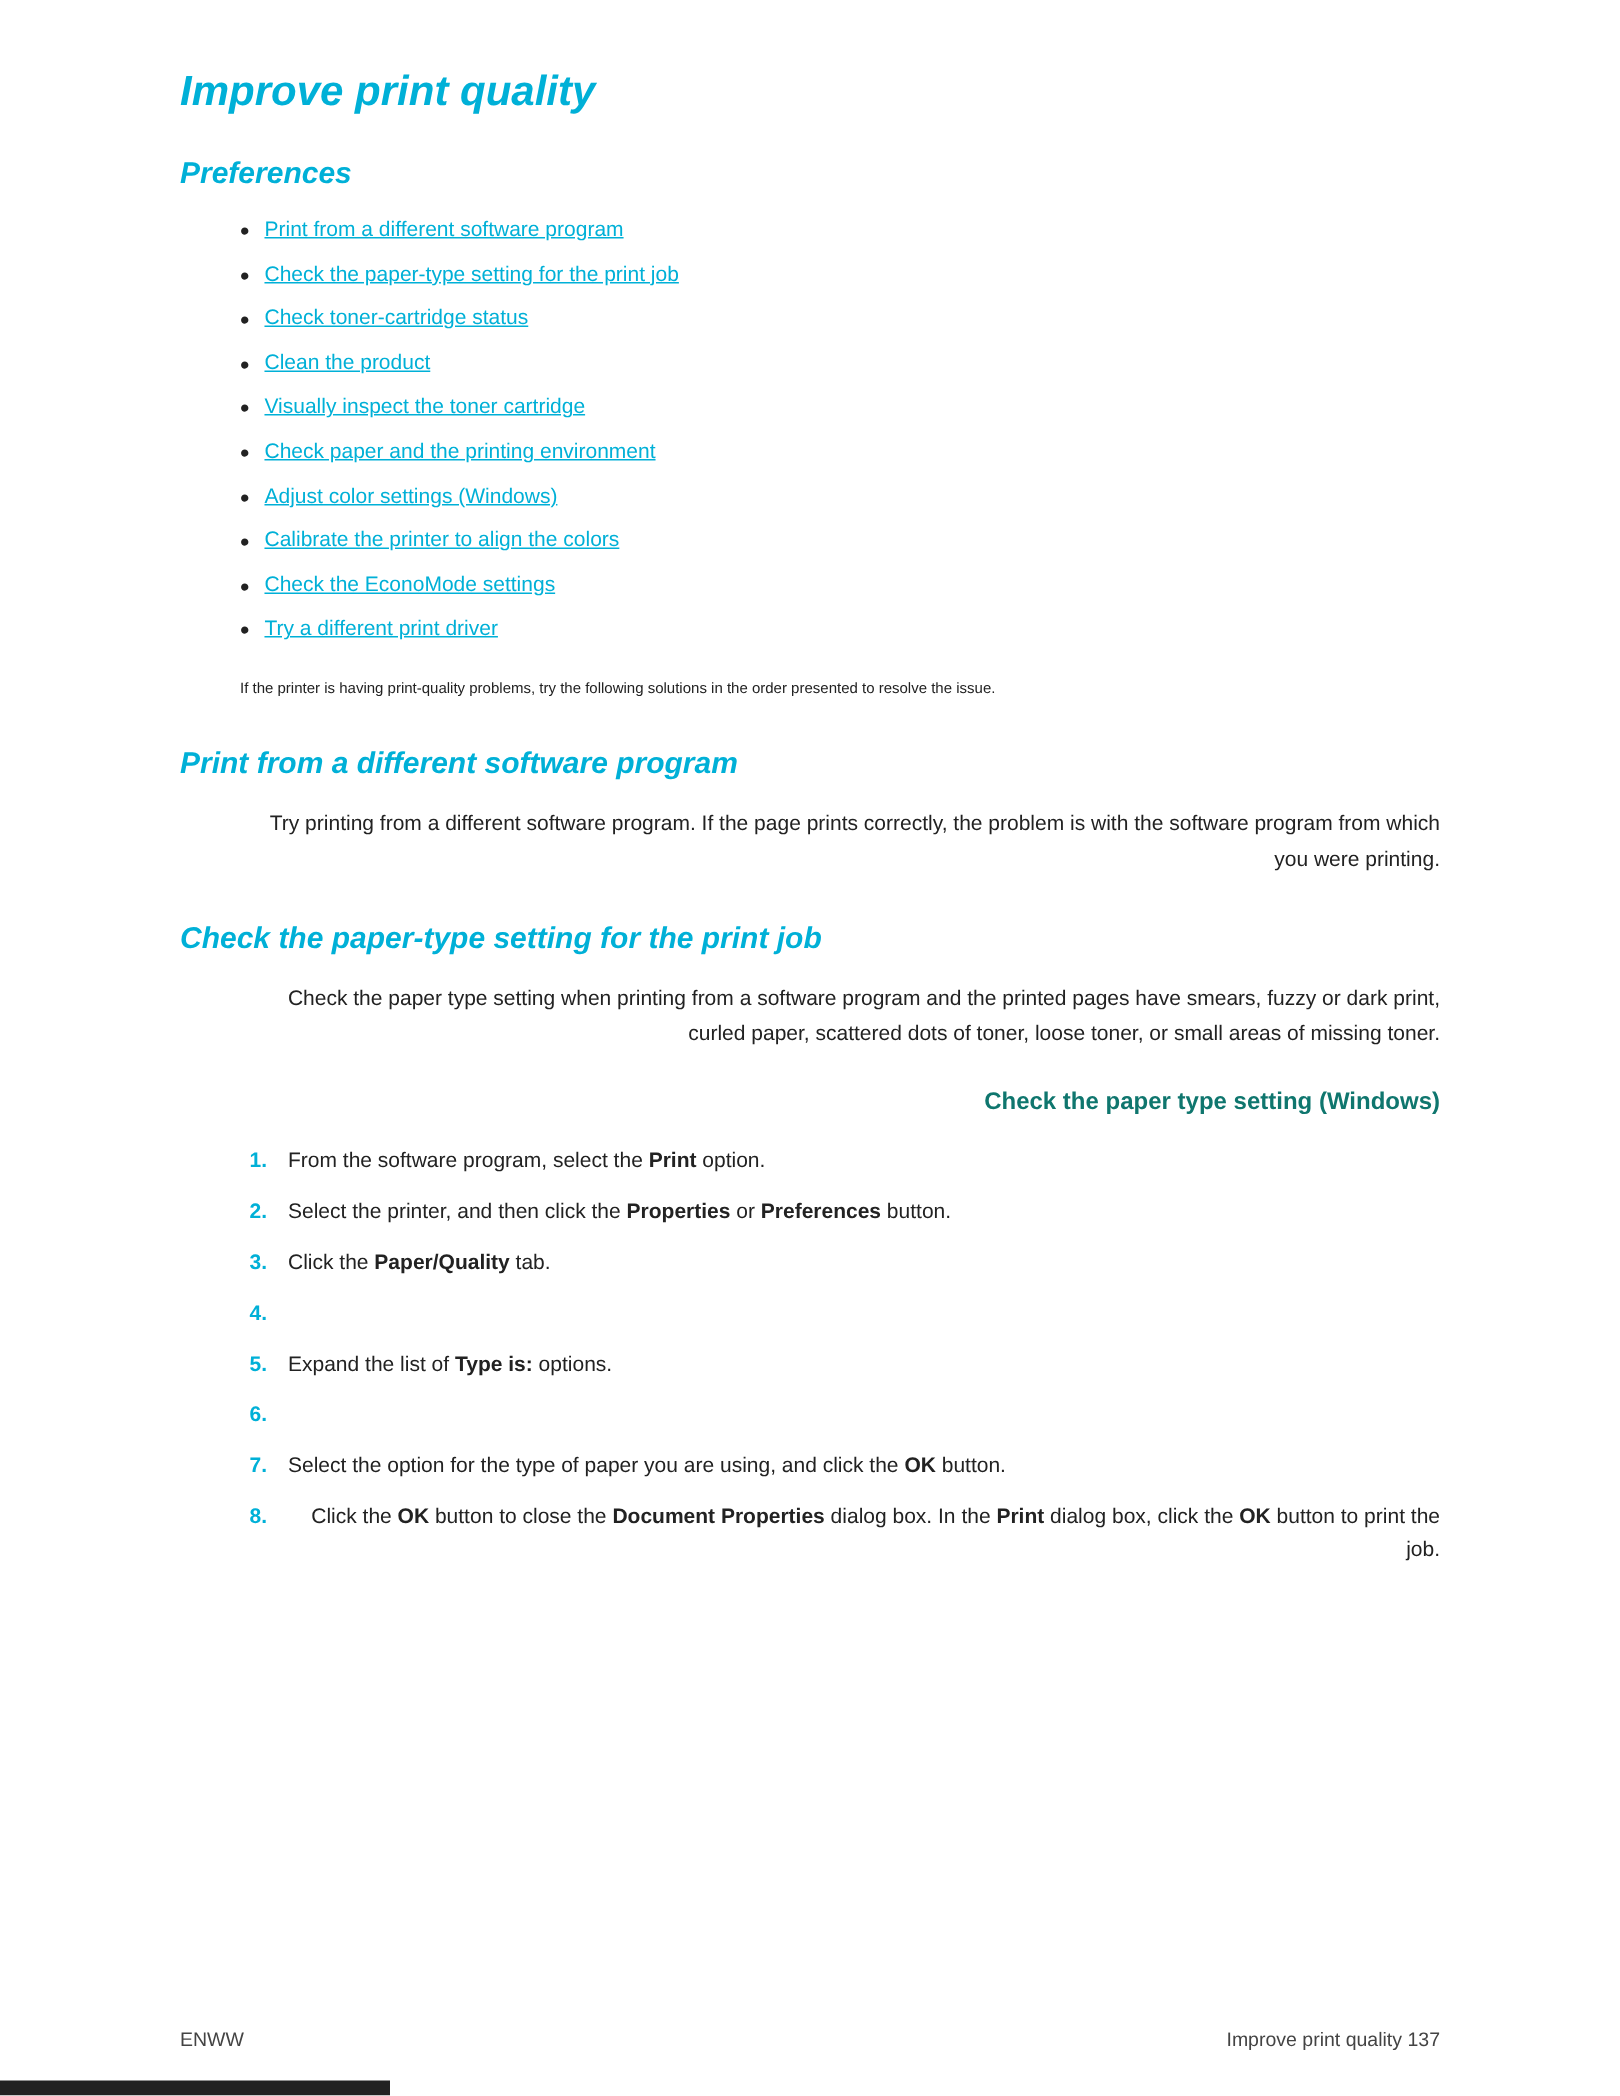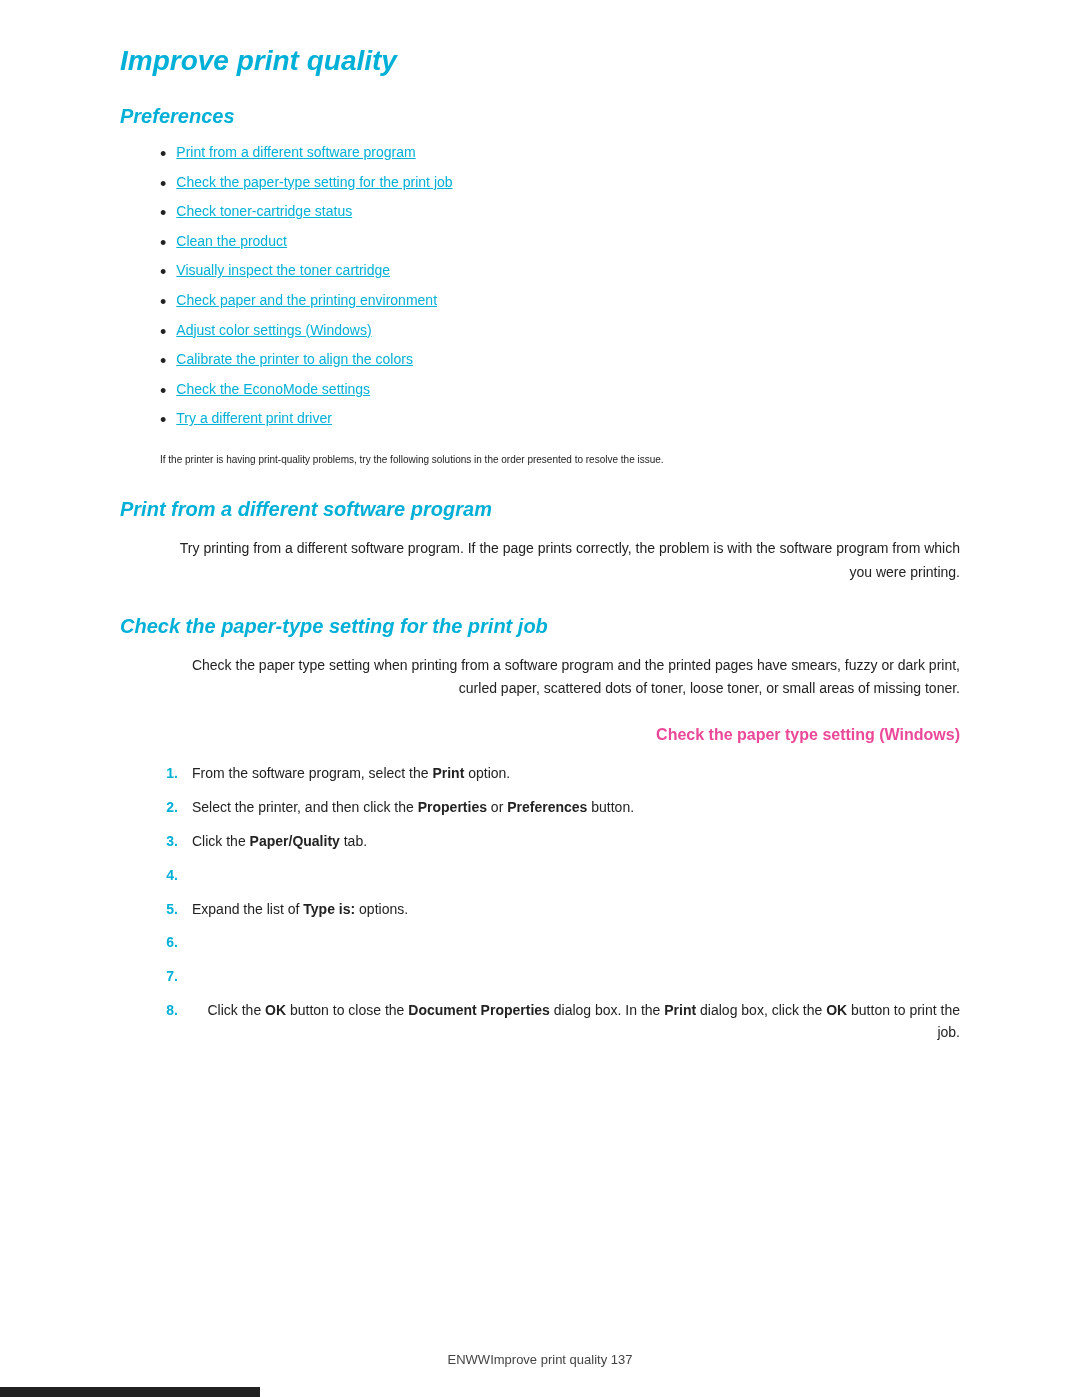--- a/index.html
+++ b/index.html
@@ -34,21 +34,21 @@
 
     h2.section-title {
       color: #00b0d7;
       font-size: 20px;
       font-weight: 700;
       margin-bottom: 16px;
       font-style: italic;
     }
 
     h3.subsection-title {
-      color: #ec4899;
+      color: #0f766e;
       font-size: 16px;
       font-weight: 700;
       margin-bottom: 14px;
     }
 
     .intro-list {
       list-style: none;
       margin-bottom: 20px;
       margin-left: 40px;
     }
@@ -118,21 +118,21 @@
     .list-text b {
       font-weight: 700;
     }
 
     .footer {
       position: absolute;
       bottom: 30px;
       left: 120px;
       right: 120px;
       display: flex;
-      justify-content: center;
+      justify-content: space-between;
       align-items: center;
       font-size: 13px;
       color: #444;
     }
 
     .footer-bar {
       position: absolute;
       bottom: 0;
       left: 0;
       width: 260px;
@@ -233,20 +233,21 @@
           <span class="list-num">5.</span>
           <span class="list-text">Expand the list of <b>Type is:</b> options.</span>
         </li>
 
         <li>
           <span class="list-num">6.</span>
         </li>
 
         <li>
           <span class="list-num">7.</span>
+          <span class="list-text">Select the option for the type of paper you are using, and click the <b>OK</b> button.</span>
         </li>
 
         <li>
           <span class="list-num">8.</span>
           <span class="list-text">Click the <b>OK</b> button to close the <b>Document Properties</b> dialog box. In the <b>Print</b> dialog box, click the <b>OK</b> button to print the job.</span>
         </li>
       </ol>
     </div>
   </div>
 

